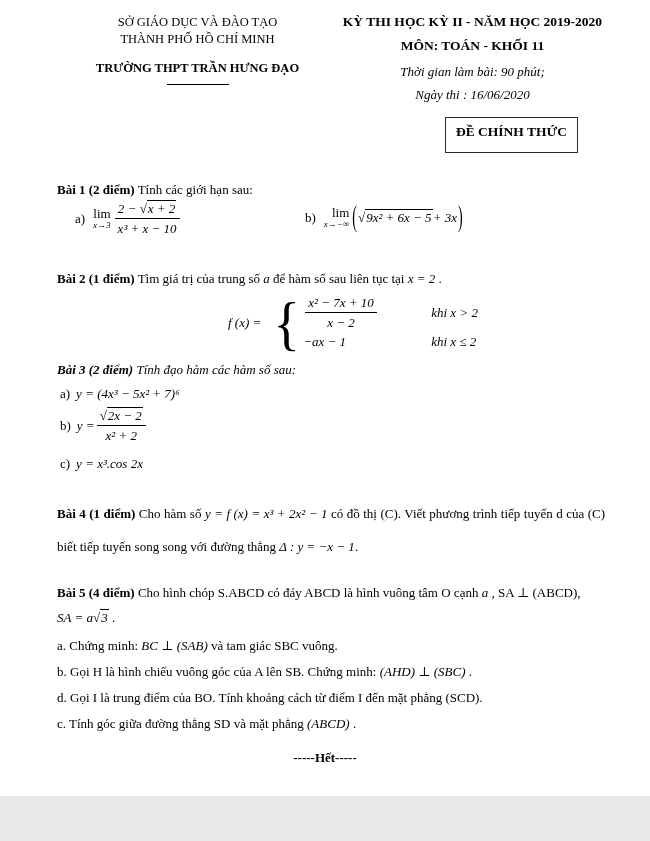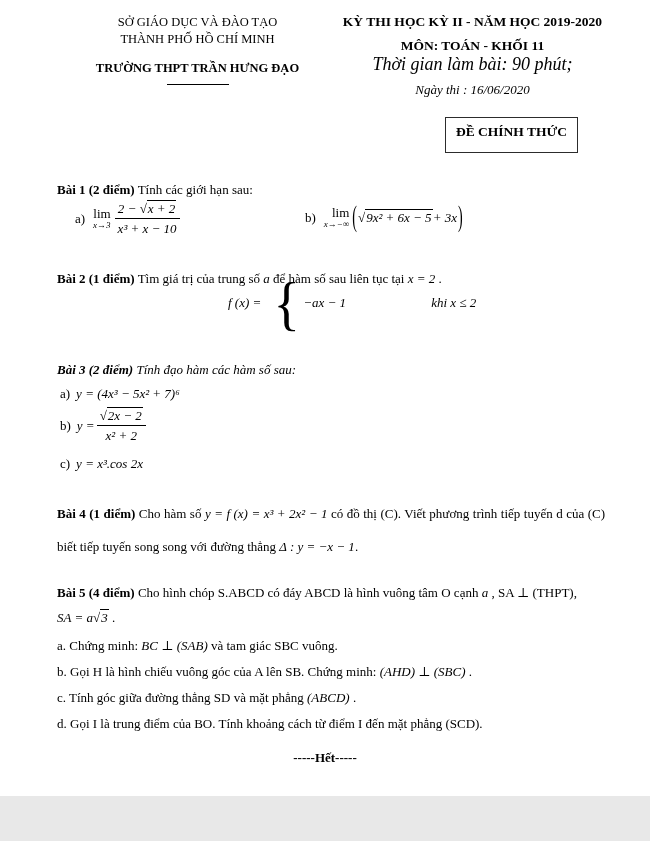--- a/index.html
+++ b/index.html
@@ -16,21 +16,21 @@
   .abs{position:absolute;}
   b{font-weight:bold;}
   .mi{font-style:italic;}
   
   .hdr-left{left:70px;top:14px;width:255px;text-align:center;line-height:17px;font-size:12.5px;}
   .hdr-left .school-name{font-weight:bold;margin-top:12px;}
   .hdr-rule{width:62px;border-top:1.8px solid #000;margin:7px auto 0 auto;height:0;}
   .hdr-right{left:325px;top:13px;width:295px;text-align:center;}
   .hdr-right .t1{font-weight:bold;font-size:13.5px;line-height:17px;}
   .hdr-right .t2{font-weight:bold;font-size:13.5px;margin-top:8px;}
-  .hdr-right .t3{font-style:italic;font-size:18px;}
+  .hdr-right .t3{font-style:italic;font-size:13px;margin-top:10px;}
   .hdr-right .t4{font-style:italic;font-size:13px;margin-top:7px;}
   .badge{
     left:445px;top:117px;width:133px;height:36px;
     border:1.8px solid #2c2c2c;
     display:flex;justify-content:center;align-items:flex-start;
     padding-top:6px;box-sizing:border-box;
     font-weight:bold;font-size:13.5px;
   }
   
   .frac{display:inline-block;vertical-align:middle;text-align:center;margin:0 2px;font-family:Liberation Serif, serif;}
@@ -109,20 +109,24 @@
     <span class="bigp">)</span>
   </div>
 
   <div class="abs" style="left:57px;top:271px;"><b>Bài 2 (1 điểm)</b><span> Tìm giá trị của trung số </span><span class="mi">a</span><span> để hàm số sau liên tục tại </span><span class="mi">x = 2</span><span> .</span></div>
 
   <div class="abs pw" style="left:228px;top:291px;">
     <span class="mi fx">f (x) = </span>
     <span class="brace">{</span>
     <span class="cases">
       <span class="case-row">
+        <span class="case-expr"><span class="frac"><span class="num mi">x² − 7x + 10</span><span class="den mi">x − 2</span></span></span>
+        <span class="case-cond">khi  x &gt; 2</span>
+      </span>
+      <span class="case-row">
         <span class="case-expr mi">−ax − 1</span>
         <span class="case-cond">khi  x ≤ 2</span>
       </span>
     </span>
   </div>
 
   <div class="abs" style="left:57px;top:362px;font-style:italic;"><b>Bài 3 (2 điểm)</b><span> Tính đạo hàm các hàm số sau:</span></div>
 
   <div class="abs mrow" style="left:60px;top:386px;">
     <span class="plabel">a)</span>
@@ -139,24 +143,24 @@
   </div>
 
   <div class="abs mrow" style="left:60px;top:456px;">
     <span class="plabel">c)</span>
     <span class="mi">y = x³.cos 2x</span>
   </div>
 
   <div class="abs para p4" style="left:57px;top:497px;width:548px;"><b>Bài 4 (1 điểm)</b><span> Cho hàm số </span><span class="mi">y = f (x) = x³ + 2x² − 1</span><span> có đồ thị (C). Viết phương trình tiếp tuyến d của (C) biết tiếp tuyến song song với đường thẳng </span><span class="mi">Δ : y = −x − 1</span><span>.</span></div>
 
   <div class="abs" style="left:57px;top:580px;width:550px;">
-    <div class="para p5-intro"><b>Bài 5 (4 điểm)</b><span> Cho hình chóp  S.ABCD  có đáy ABCD là hình vuông tâm O cạnh </span><span class="mi">a</span><span> , SA ⊥ (THPT),</span><br><span class="mi">SA = a</span><span class="rsign">√</span><span class="rad mi">3</span><span> .</span></div>
+    <div class="para p5-intro"><b>Bài 5 (4 điểm)</b><span> Cho hình chóp  S.ABCD  có đáy ABCD là hình vuông tâm O cạnh </span><span class="mi">a</span><span> , SA ⊥ (ABCD),</span><br><span class="mi">SA = a</span><span class="rsign">√</span><span class="rad mi">3</span><span> .</span></div>
     <div style="margin-top:7px;">
       <div class="p5-item"><span>a.</span><span> Chứng minh:  </span><span class="mi">BC ⊥ (SAB)</span><span>  và tam giác SBC vuông.</span></div>
       <div class="p5-item"><span>b.</span><span> Gọi H là hình chiếu vuông góc của A lên SB. Chứng minh:  </span><span class="mi">(AHD) ⊥ (SBC)</span><span> .</span></div>
+      <div class="p5-item"><span>d.</span><span> Gọi I là trung điểm của BO. Tính khoảng cách từ điểm I đến mặt phẳng (SCD).</span><span class="mi"></span><span></span></div>
       <div class="p5-item"><span>c.</span><span> Tính góc giữa  đường thẳng SD và mặt phẳng  </span><span class="mi">(ABCD)</span><span> .</span></div>
-      <div class="p5-item"><span>d.</span><span> Gọi I là trung điểm của BO. Tính khoảng cách từ điểm I đến mặt phẳng (SCD).</span><span class="mi"></span><span></span></div>
     </div>
   </div>
 
   <div class="abs footer"><span>-----Hết-----</span></div>
 
 </div>
 
 </body></html>

